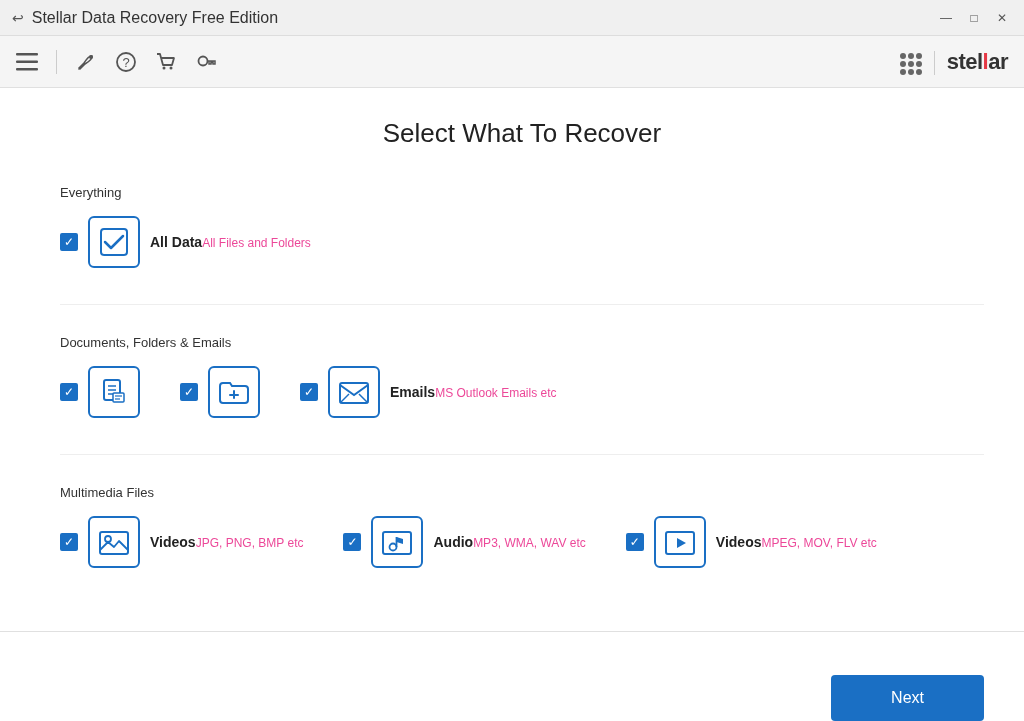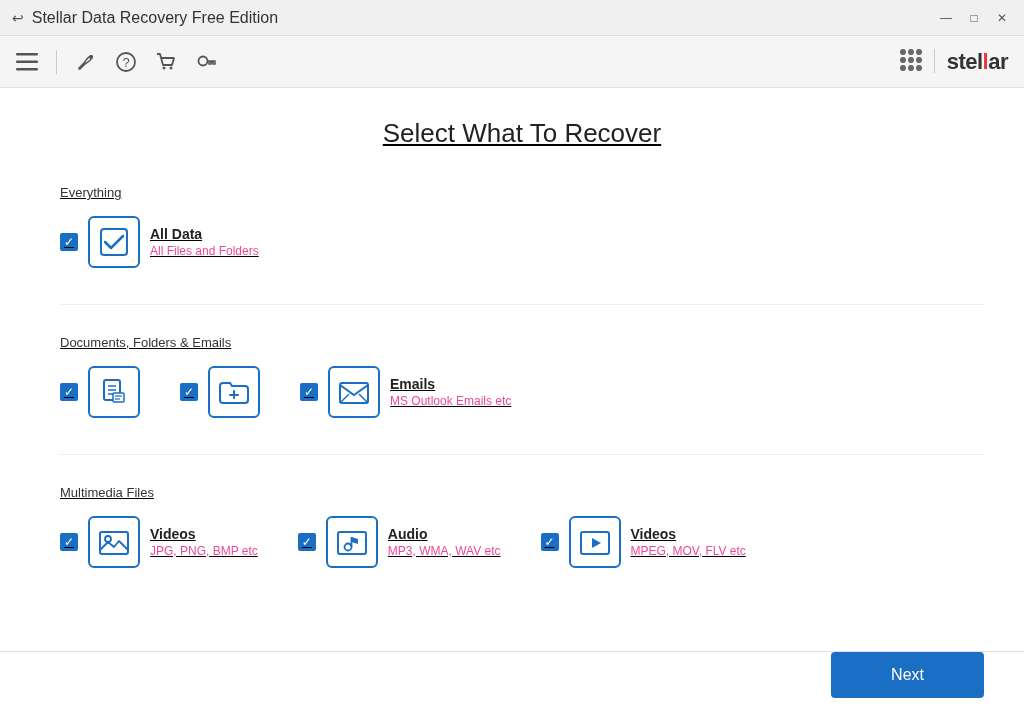--- a/index.html
+++ b/index.html
@@ -77,21 +77,21 @@
       display: flex;
       align-items: center;
     }
     .toolbar-divider {
       width: 1px;
       height: 24px;
       background: #ccc;
     }
     .toolbar-right {
       display: flex;
-      align-items: flex-start;
+      align-items: flex-end;
       gap: 12px;
     }
     .grid-icon {
       display: grid;
       grid-template-columns: repeat(3,6px);
       gap: 2px;
       cursor: pointer;
     }
     .grid-dot {
       width: 6px;
@@ -107,21 +107,20 @@
     }
     .stellar-logo span {
       color: #e63946;
     }
 
     
     .main-content {
       flex: 1;
       padding: 30px 40px 20px 60px;
       overflow-y: auto;
-      text-decoration: underline;
     }
 
     .page-title {
       font-size: 26px;
       font-weight: 400;
       color: #222;
       text-align: center;
       margin-bottom: 36px;
     }
 
@@ -169,21 +168,21 @@
       border: 2px solid #1a6fc4;
       border-radius: 6px;
       display: flex;
       align-items: center;
       justify-content: center;
       flex-shrink: 0;
     }
 
     .item-info {
       display: flex;
-      flex-direction: column;
+      flex-direction: row;
     }
     .item-title {
       font-size: 14px;
       font-weight: 600;
       color: #222;
     }
     .item-subtitle {
       font-size: 12px;
       color: #ec4899;
       margin-top: 2px;
@@ -196,24 +195,24 @@
 
     
     .section-divider {
       height: 1px;
       background: #eee;
       margin-bottom: 30px;
     }
 
     
     .footer {
-      height: 70px;
+      height: 90px;
       border-top: 1px solid #e0e0e0;
       display: flex;
-      align-items: flex-start;
+      align-items: flex-end;
       justify-content: flex-end;
       padding: 0 40px;
       flex-shrink: 0;
       background: #fff;
     }
 
     .next-btn {
       background: #1a6fc4;
       color: #fff;
       border: none;

